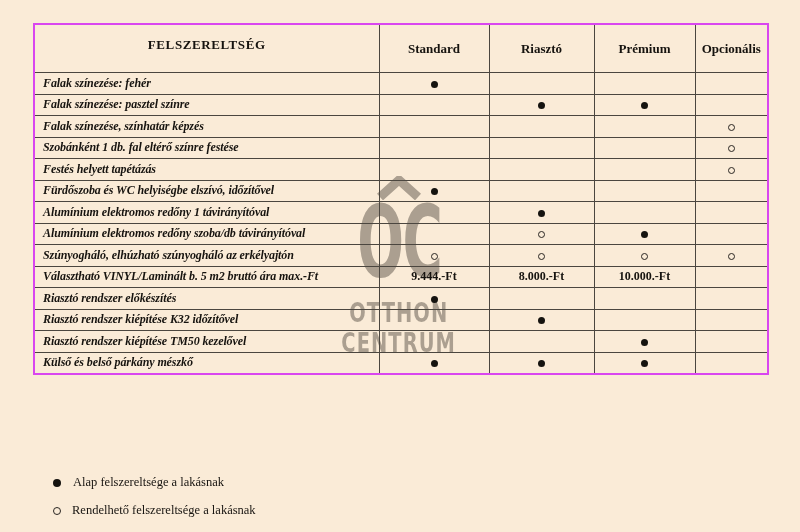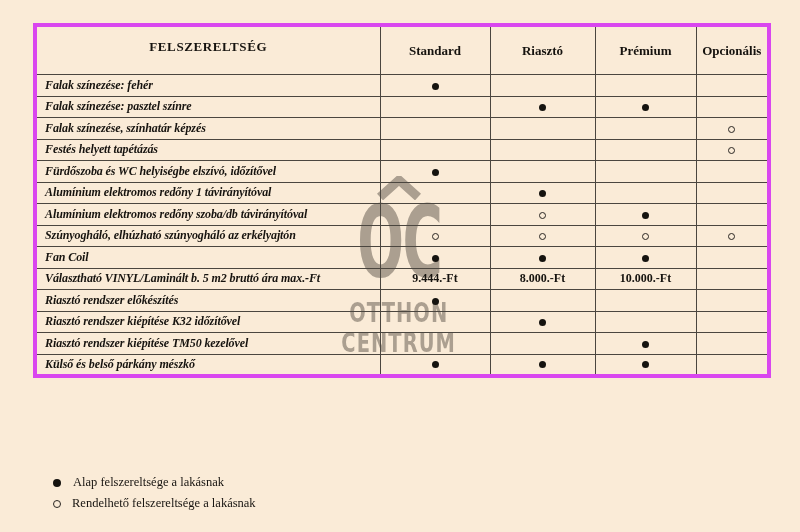--- a/index.html
+++ b/index.html
@@ -52,21 +52,21 @@
 
   
   table.features {
     position: absolute;
     left: 33px;
     top: 23px;
     width: 734px;
     border-collapse: collapse;
     table-layout: fixed;
     z-index: 1;
-    border: 4px solid #d946ef;
+    border: 2px solid #d946ef;
   }
   table.features th, table.features td {
     border: 1px solid #4b463f;
     overflow: hidden;
     white-space: nowrap;
   }
   thead th {
     height: 39px;
     font-size: 13px;
     font-weight: bold;
@@ -94,21 +94,21 @@
   .dot.filled { width: 7px; height: 7px; background: #15130f; }
   .dot.hollow { width: 5px; height: 5px; border: 1.5px solid #2a2622; background: transparent; }
 
   
   .legend {
     position: absolute;
     left: 53px;
     top: 475px;
     display: flex;
     flex-direction: column;
-    gap: 6px;
+    gap: 13px;
     z-index: 1;
   }
   .legend-item { display: flex; align-items: center; font-size: 12.5px; line-height: 15px; }
   .legend-marker { display: inline-block; border-radius: 50%; flex: 0 0 auto; }
   .legend-marker.filled { width: 8px; height: 8px; background: #15130f; margin-right: 12px; }
   .legend-marker.hollow { width: 6px; height: 6px; border: 1.4px solid #2a2622; margin-right: 11px; }
 </style>
 </head>
 <body>
 
@@ -158,20 +158,27 @@
           <td class="tier-cell"></td>
         </tr>
         <tr>
           <td class="label-cell">Falak színezése, színhatár képzés</td>
           <td class="tier-cell"></td>
           <td class="tier-cell"></td>
           <td class="tier-cell"></td>
           <td class="tier-cell"><span class="dot hollow"></span></td>
         </tr>
         <tr>
+          <td class="label-cell">Szobánként 1 db. fal eltérő színre festése</td>
+          <td class="tier-cell"></td>
+          <td class="tier-cell"></td>
+          <td class="tier-cell"></td>
+          <td class="tier-cell"><span class="dot hollow"></span></td>
+        </tr>
+        <tr>
           <td class="label-cell">Festés helyett tapétázás</td>
           <td class="tier-cell"></td>
           <td class="tier-cell"></td>
           <td class="tier-cell"></td>
           <td class="tier-cell"><span class="dot hollow"></span></td>
         </tr>
         <tr>
           <td class="label-cell">Fürdőszoba és WC helyiségbe elszívó, időzítővel</td>
           <td class="tier-cell"><span class="dot filled"></span></td>
           <td class="tier-cell"></td>
@@ -191,27 +198,20 @@
           <td class="tier-cell"><span class="dot hollow"></span></td>
           <td class="tier-cell"><span class="dot filled"></span></td>
           <td class="tier-cell"></td>
         </tr>
         <tr>
           <td class="label-cell">Szúnyogháló, elhúzható szúnyogháló az erkélyajtón</td>
           <td class="tier-cell"><span class="dot hollow"></span></td>
           <td class="tier-cell"><span class="dot hollow"></span></td>
           <td class="tier-cell"><span class="dot hollow"></span></td>
           <td class="tier-cell"><span class="dot hollow"></span></td>
-        </tr>
-        <tr>
-          <td class="label-cell">Fan Coil</td>
-          <td class="tier-cell"><span class="dot filled"></span></td>
-          <td class="tier-cell"><span class="dot filled"></span></td>
-          <td class="tier-cell"><span class="dot filled"></span></td>
-          <td class="tier-cell"></td>
         </tr>
         <tr>
           <td class="label-cell">Választható VINYL/Laminált b. 5 m2 bruttó ára max.-Ft</td>
           <td class="tier-cell">9.444.-Ft</td>
           <td class="tier-cell">8.000.-Ft</td>
           <td class="tier-cell">10.000.-Ft</td>
           <td class="tier-cell"></td>
         </tr>
         <tr>
           <td class="label-cell">Riasztó rendszer előkészítés</td>

